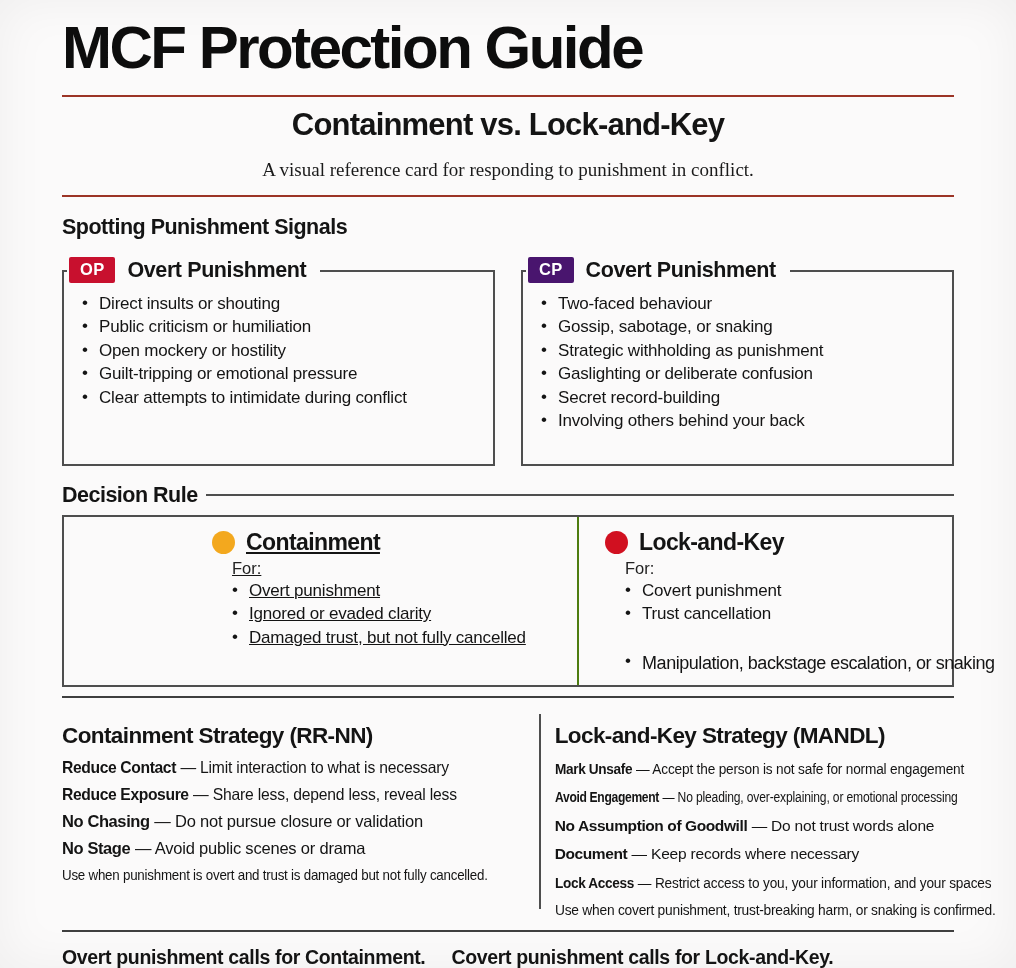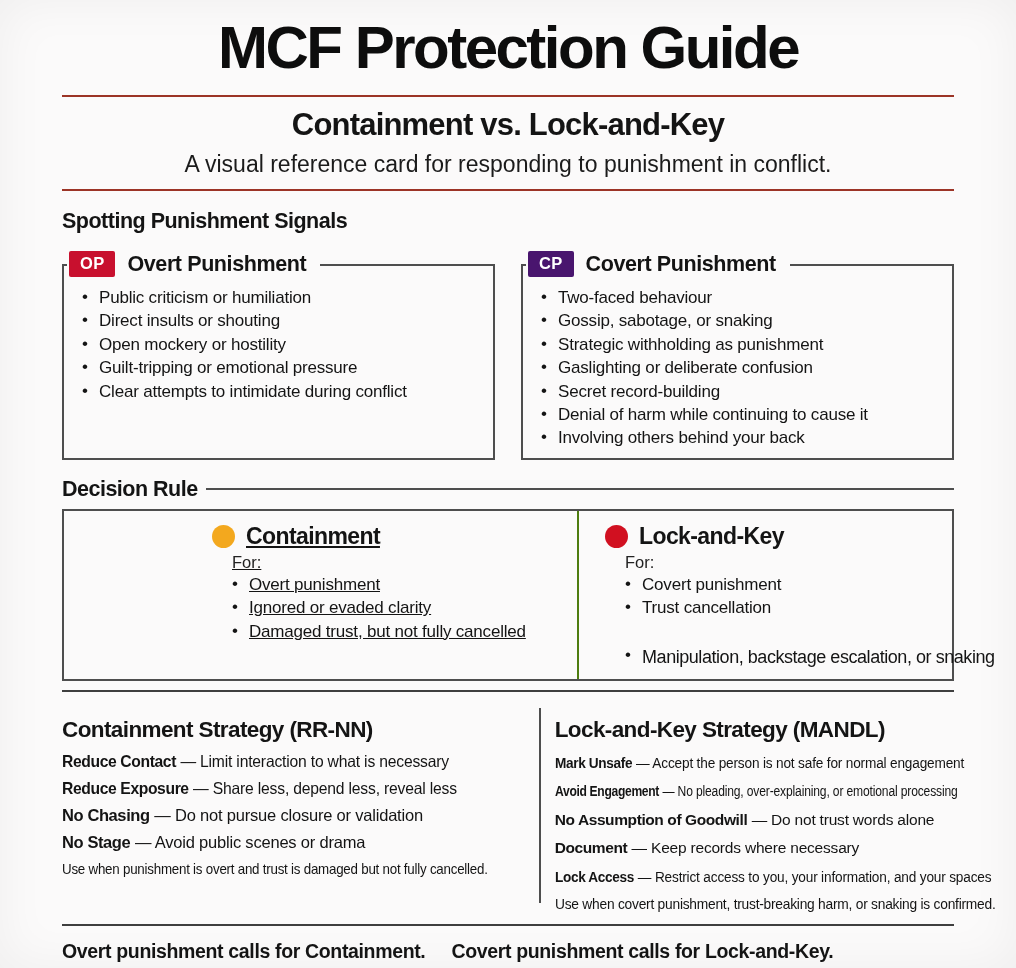--- a/index.html
+++ b/index.html
@@ -13,33 +13,33 @@
     padding: 0 62px;
     overflow: hidden;
     box-shadow: inset 0 0 50px rgba(0,0,0,0.05);
   }
 
   
   .title {
     margin-top: 14px;
     font-size: 60px; line-height: 68px;
     font-weight: 700; letter-spacing: -2.5px;
-    text-align: center; color: #0d0d0d;
+    color: #0d0d0d;
   }
   .red-rule { height: 2px; background: #9c3426; border: 0; margin-top: 13px; }
   .subtitle {
     margin-top: 9px;
     font-size: 31px; line-height: 37px;
     font-weight: 700; letter-spacing: -0.8px;
     text-align: center;
   }
   .tagline {
-    margin-top: 9px;
-    font-size: 23px; line-height: 24px;
-    text-align: center; color: #1b1b1b;
+    margin-top: 15px;
+    font-size: 19px; line-height: 24px;
+    text-align: center; color: #1b1b1b; font-family: Liberation Serif, serif;
   }
 
   
   .section-heading {
     margin-top: 17px;
     font-size: 21.5px; line-height: 26px;
     font-weight: 700; letter-spacing: -0.5px;
   }
   .panels { display: grid; grid-template-columns: 1fr 1fr; gap: 26px; margin-top: 30px; }
   .panel {
@@ -154,40 +154,39 @@
   <section>
     <h3 class="section-heading">Spotting Punishment Signals</h3>
     <div class="panels">
 
       <div class="panel">
         <div class="panel-legend">
           <span class="badge" style="background-color: rgb(200, 16, 46);">OP</span>
           <span class="panel-title">Overt Punishment</span>
         </div>
         <ul class="bullets">
+          <li>Direct insults or shouting</li>
           <li>Public criticism or humiliation</li>
-          <li>Direct insults or shouting</li>
           <li>Open mockery or hostility</li>
           <li>Guilt-tripping or emotional pressure</li>
           <li>Clear attempts to intimidate during conflict</li>
         </ul>
       </div>
 
       <div class="panel">
         <div class="panel-legend">
           <span class="badge" style="background-color: rgb(73, 21, 110);">CP</span>
           <span class="panel-title">Covert Punishment</span>
         </div>
         <ul class="bullets">
           <li>Two-faced behaviour</li>
           <li>Gossip, sabotage, or snaking</li>
           <li>Strategic withholding as punishment</li>
           <li>Gaslighting or deliberate confusion</li>
           <li>Secret record-building</li>
-          <li>Denial of harm while continuing to cause it</li>
           <li>Involving others behind your back</li>
         </ul>
       </div>
 
     </div>
   </section>
 
   <section>
     <div class="rule-heading">
       <span>Decision Rule</span>

